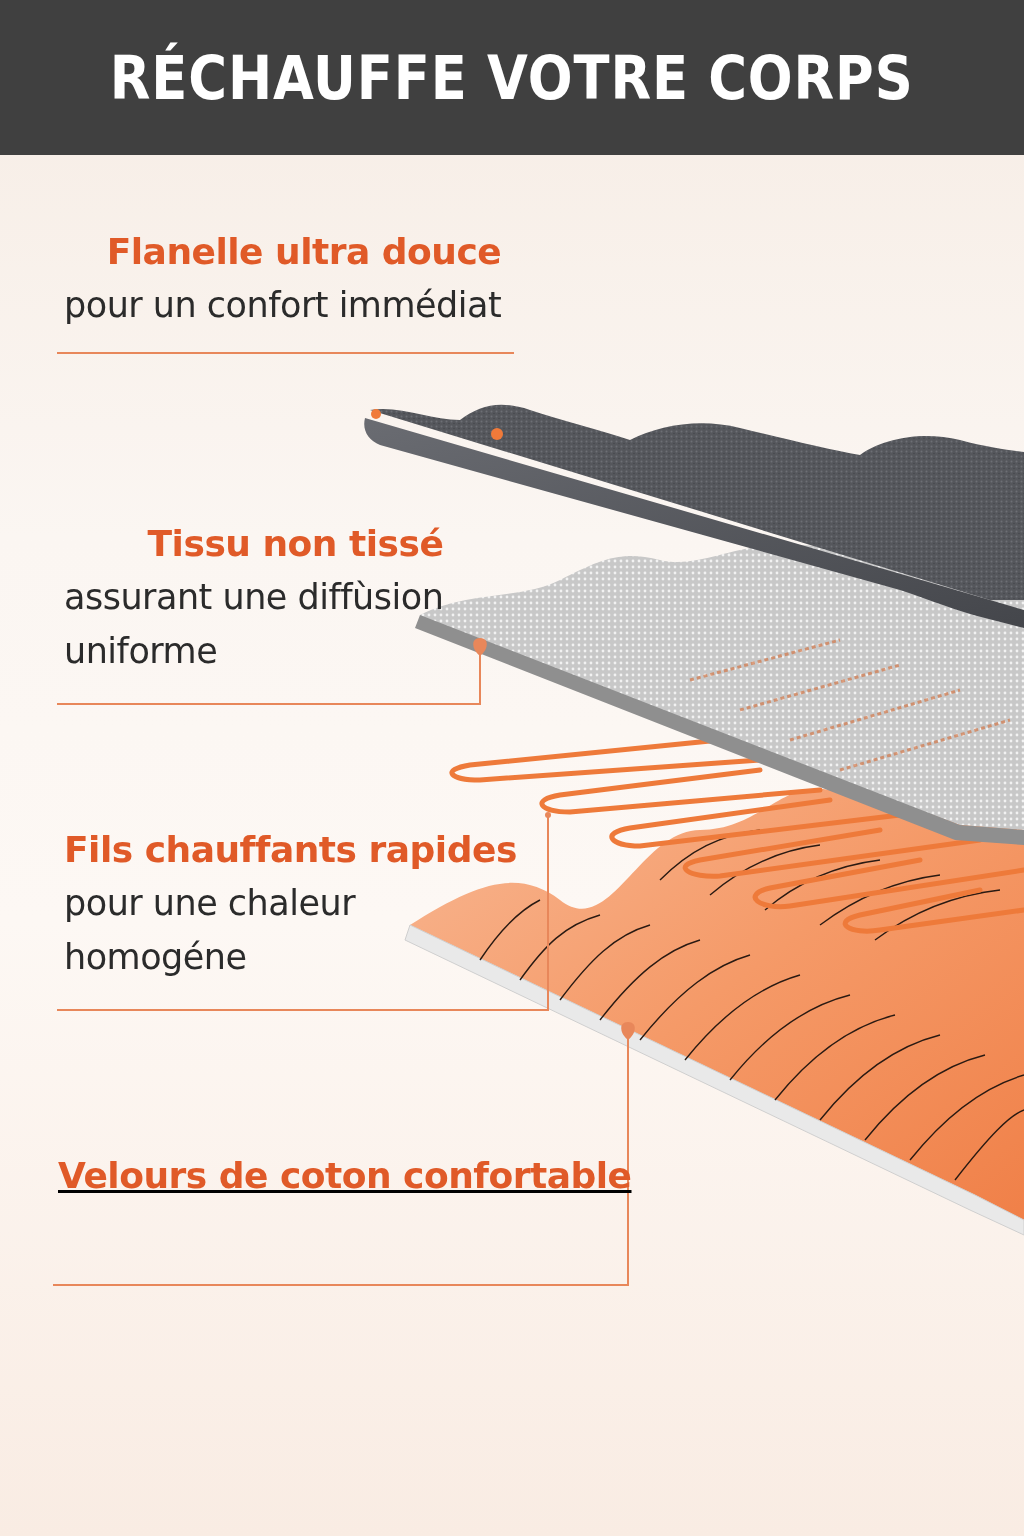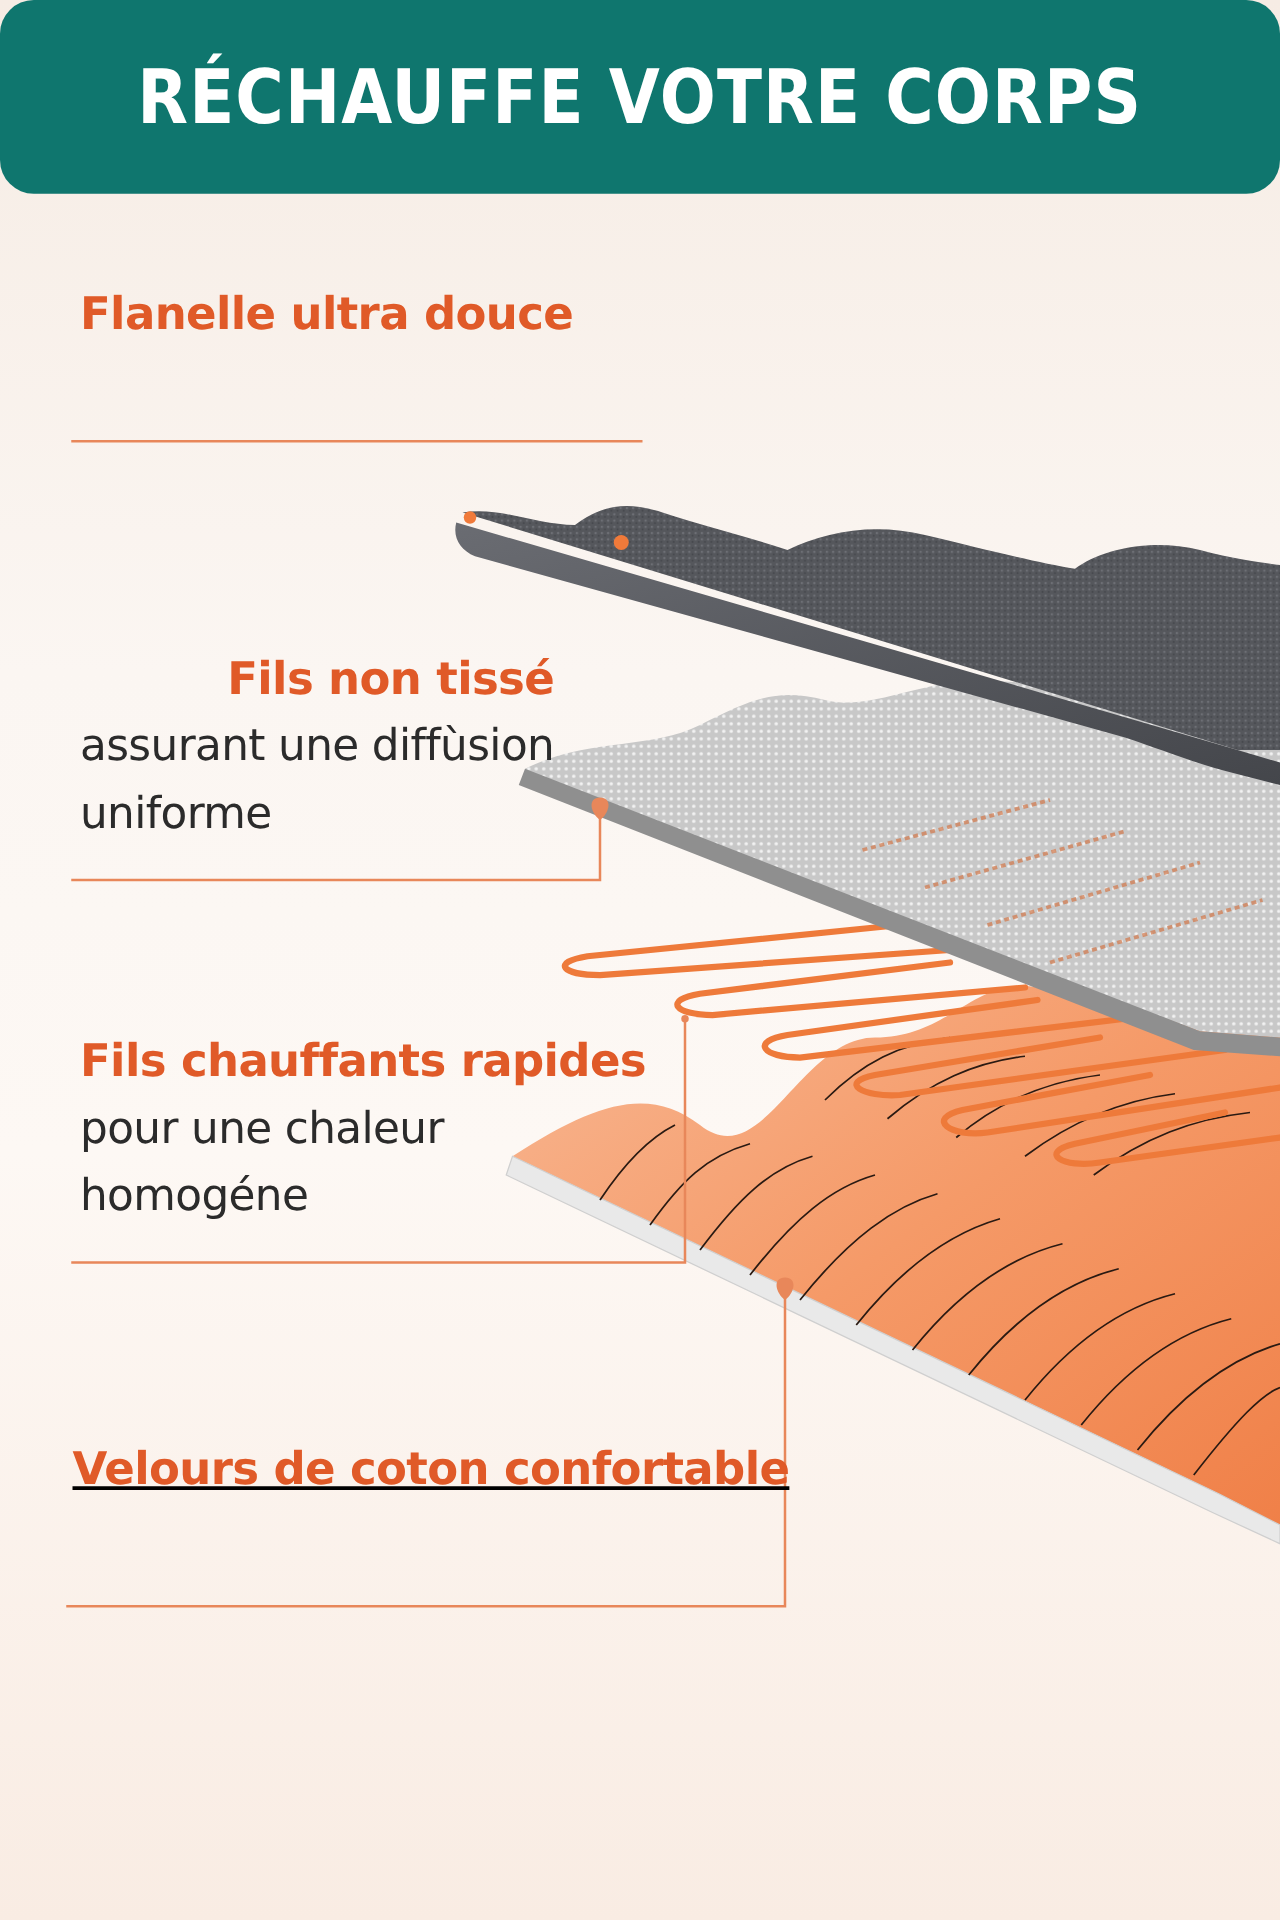--- a/index.html
+++ b/index.html
@@ -4,22 +4,22 @@
   <style>
     * { margin: 0; padding: 0; box-sizing: border-box; }
     html, body { width: 1024px; height: 1536px; overflow: hidden; }
     body {
       position: relative;
       font-family: "Liberation Sans", "DejaVu Sans", sans-serif;
       background: linear-gradient(180deg, #f6ece4 0%, #fbf6f2 35%, #fdf8f4 60%, #f9ece3 100%);
     }
     .header {
       position: absolute; left: 0; top: 0; width: 1024px; height: 155px;
-      background: #0f766e;
-      display: flex; align-items: center; justify-content: center; border-radius: 27px;
+      background: #404040;
+      display: flex; align-items: center; justify-content: center;
     }
     .header h1 {
       color: #ffffff;
       font-family: "DejaVu Sans", sans-serif;
       font-weight: bold;
       font-size: 60px;
       letter-spacing: 1px;
       transform: scaleX(0.88);
       white-space: nowrap;
     }
@@ -144,24 +144,25 @@
   </g>
   <g fill="#e8875a">
     <path d="M480 638 C470 638 472 650 480 656 C488 650 490 638 480 638 Z"></path>
     <circle cx="548" cy="815" r="3"></circle>
     <path d="M628 1022 C618 1022 620 1034 628 1040 C636 1034 638 1022 628 1022 Z"></path>
   </g>
 </svg>
 
 <div class="feature" id="f1">
   <div class="title">Flanelle ultra douce</div>
+  <div class="desc">pour un confort immédiat</div>
 </div>
 
 <div class="feature" id="f2">
-  <div class="title">Fils non tissé</div>
+  <div class="title">Tissu non tissé</div>
   <div class="desc">assurant une diffùsion
 uniforme</div>
 </div>
 
 <div class="feature" id="f3">
   <div class="title">Fils chauffants rapides</div>
   <div class="desc">pour une chaleur
 homogéne</div>
 </div>
 

